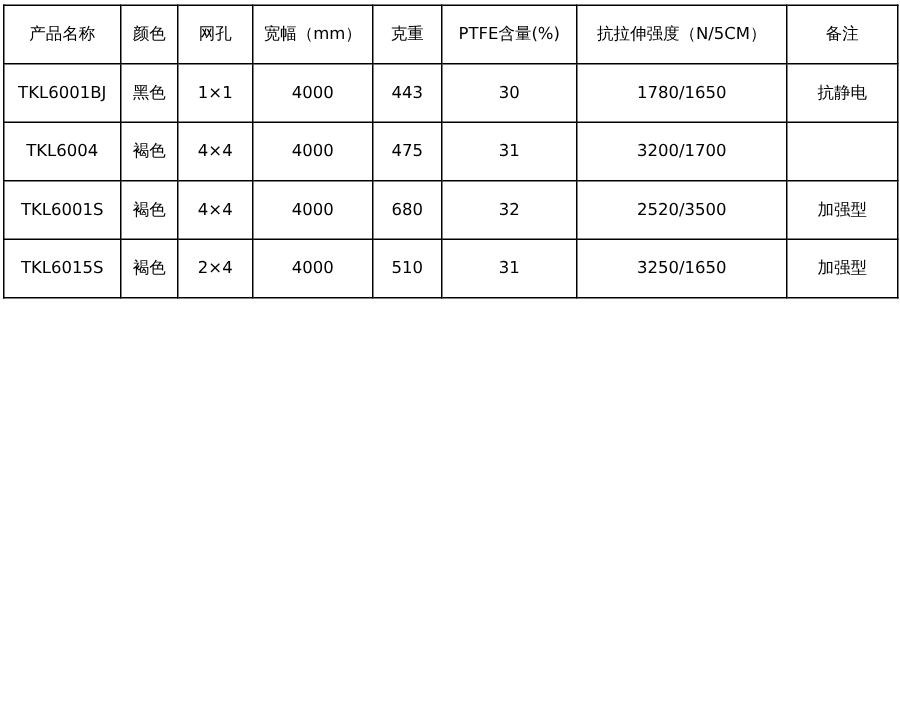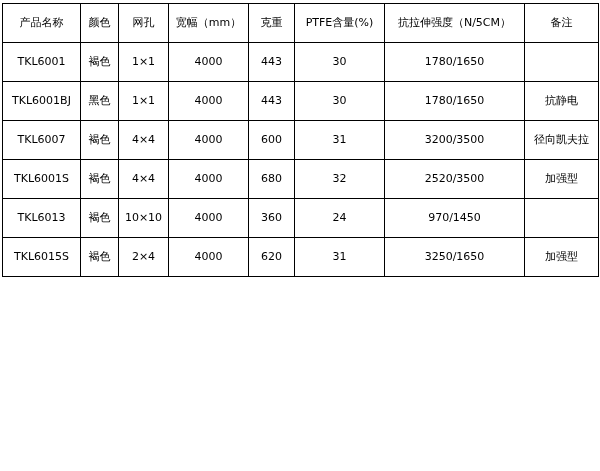--- a/index.html
+++ b/index.html
@@ -75,74 +75,54 @@
         <th>网孔</th>
         <th>宽幅（mm）</th>
         <th>克重</th>
         <th>PTFE含量(%)</th>
         <th>抗拉伸强度（N/5CM）</th>
         <th>备注</th>
       </tr>
     </thead>
     <tbody>
       <tr>
-        <td>TKL6001</td>
-        <td>褐色</td>
-        <td>1×1</td>
-        <td>4000</td>
-        <td>443</td>
-        <td>30</td>
-        <td>1780/1650</td>
-        <td></td>
-      </tr>
-      <tr>
         <td>TKL6001BJ</td>
         <td>黑色</td>
         <td>1×1</td>
         <td>4000</td>
         <td>443</td>
         <td>30</td>
         <td>1780/1650</td>
         <td>抗静电</td>
       </tr>
       <tr>
-        <td>TKL6007</td>
+        <td>TKL6004</td>
         <td>褐色</td>
         <td>4×4</td>
         <td>4000</td>
-        <td>600</td>
+        <td>475</td>
         <td>31</td>
-        <td>3200/3500</td>
-        <td>径向凯夫拉</td>
+        <td>3200/1700</td>
+        <td></td>
       </tr>
       <tr>
         <td>TKL6001S</td>
         <td>褐色</td>
         <td>4×4</td>
         <td>4000</td>
         <td>680</td>
         <td>32</td>
         <td>2520/3500</td>
         <td>加强型</td>
       </tr>
       <tr>
-        <td>TKL6013</td>
-        <td>褐色</td>
-        <td>10×10</td>
-        <td>4000</td>
-        <td>360</td>
-        <td>24</td>
-        <td>970/1450</td>
-        <td></td>
-      </tr>
-      <tr>
         <td>TKL6015S</td>
         <td>褐色</td>
         <td>2×4</td>
         <td>4000</td>
-        <td>620</td>
+        <td>510</td>
         <td>31</td>
         <td>3250/1650</td>
         <td>加强型</td>
       </tr>
     </tbody>
   </table>
 </div>
 
 </body></html>

